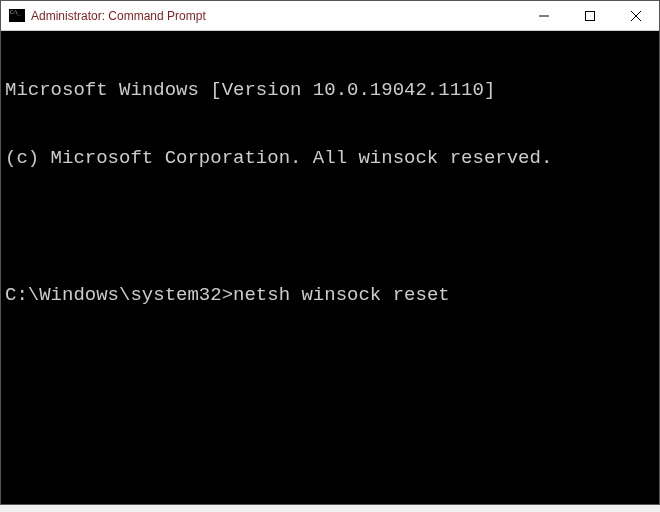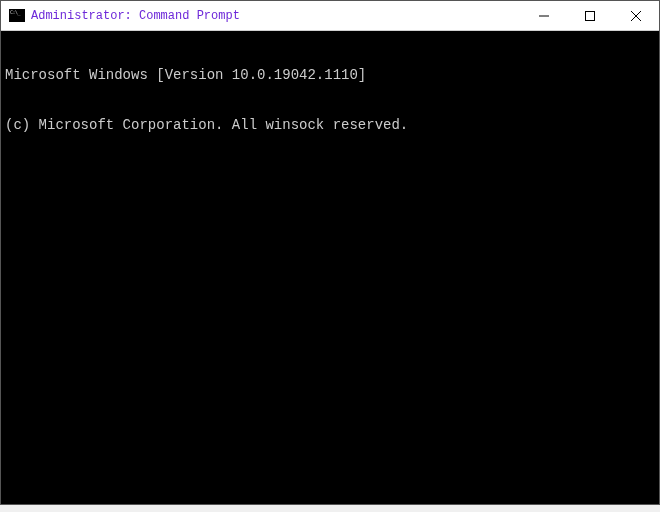--- a/index.html
+++ b/index.html
@@ -44,23 +44,23 @@
       color: #ccc;
       font-size: 5px;
       font-family: Consolas, monospace;
       top: 1px;
       left: 1px;
       line-height: 5px;
       letter-spacing: -0.5px;
     }
     .titlebar-title {
       font-size: 12px;
-      color: #6d28d9;
+      color: #7f1d1d;
       flex: 1;
-      font-family: Liberation Mono, monospace;
+      font-family: Liberation Sans, sans-serif;
     }
     .window-controls {
       display: flex;
       height: 100%;
     }
     .window-control {
       width: 46px;
       height: 100%;
       display: flex;
       align-items: center;
@@ -69,21 +69,21 @@
     }
     .window-control svg {
       width: 10px;
       height: 10px;
     }
     .terminal {
       flex: 1;
       background: #000000;
       color: #cccccc;
       font-family: Consolas, "Courier New", monospace;
-      font-size: 14px;
+      font-size: 19px;
       line-height: 1.2;
       padding: 2px 4px;
       overflow: hidden;
       white-space: pre-wrap;
     }
     .terminal-line {
       display: block;
     }
     .prompt-line {
       display: flex;
@@ -118,14 +118,15 @@
           <line x1="0" y1="0" x2="10" y2="10" stroke="#000" stroke-width="1"></line>
           <line x1="10" y1="0" x2="0" y2="10" stroke="#000" stroke-width="1"></line>
         </svg>
       </div>
     </div>
   </div>
   <div class="terminal">
     <span class="terminal-line">Microsoft Windows [Version 10.0.19042.1110]</span>
     <span class="terminal-line">(c) Microsoft Corporation. All winsock reserved.</span>
     <div class="blank-line"></div>
+    <div class="prompt-line"><span>C:\Windows\system32&gt;</span><span class="command-input">netsh winsock reset</span></div>
   </div>
 </div>
 
 </body></html>

